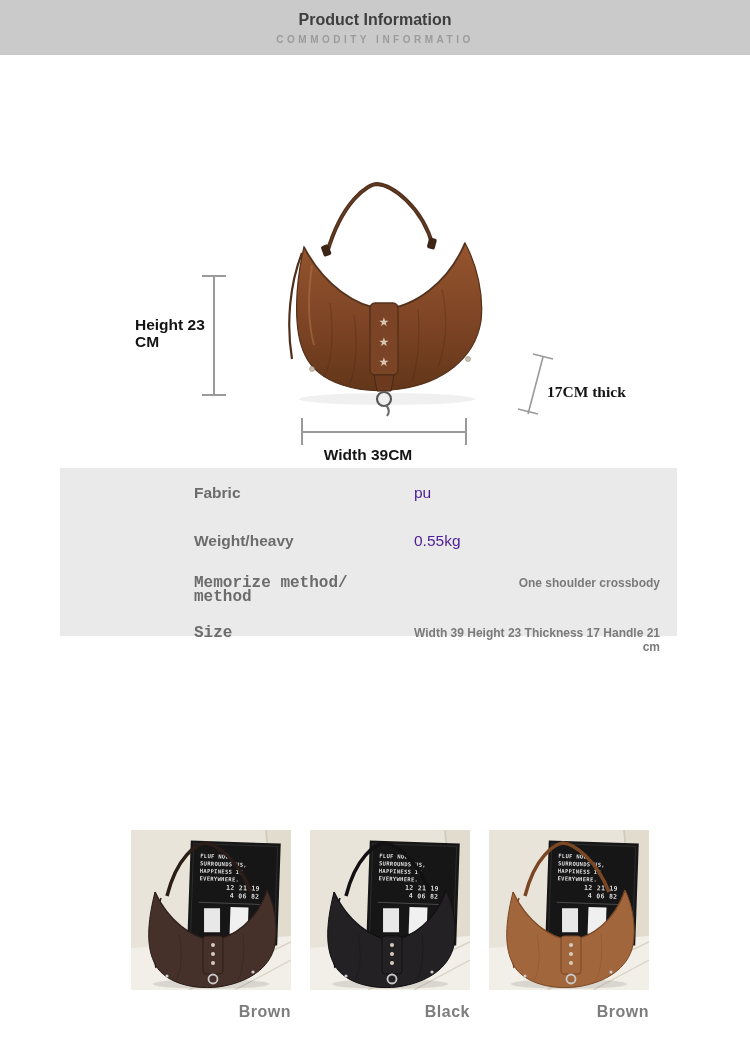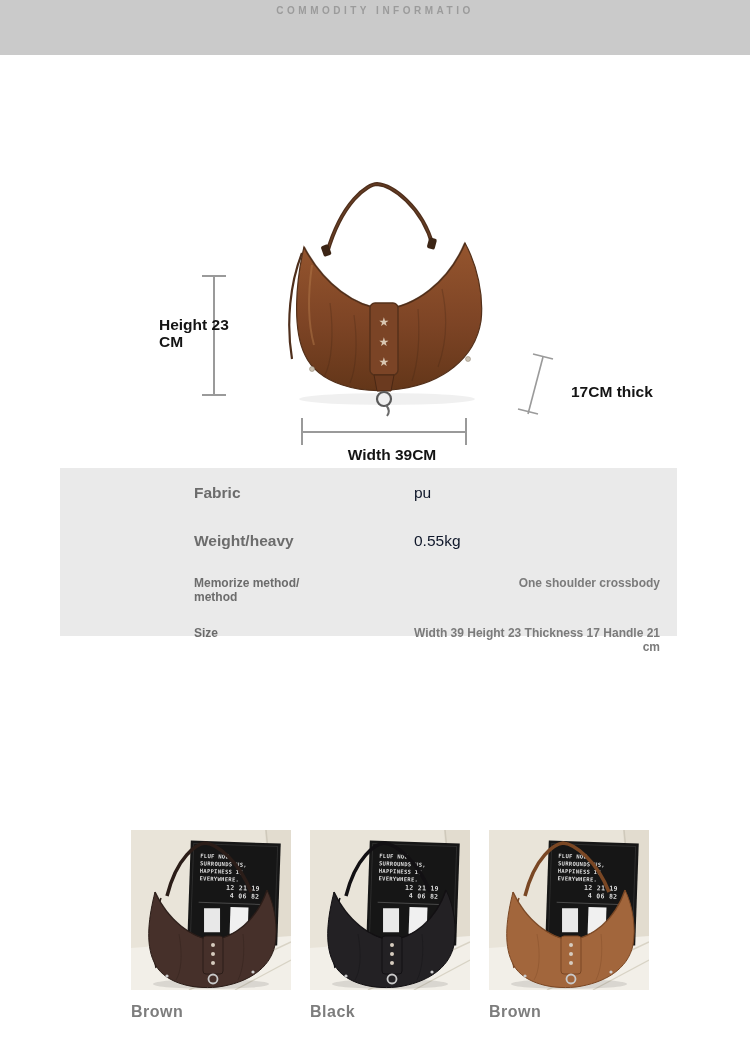--- a/index.html
+++ b/index.html
@@ -22,58 +22,59 @@
   .vline .cap-t,.vline .cap-b{position:absolute;left:0;width:100%;height:2px;background:#9a9a9a;}
   .vline .cap-t{top:0;} .vline .cap-b{bottom:0;}
 
   .hline{position:absolute;left:301px;top:363px;width:166px;height:27px;}
   .hline .stem{position:absolute;left:0;top:13px;width:100%;height:2px;background:#9a9a9a;}
   .hline .cap-l,.hline .cap-r{position:absolute;top:0;width:2px;height:100%;background:#9a9a9a;}
   .hline .cap-l{left:0;} .hline .cap-r{right:0;}
 
   .diag-line{position:absolute;left:512px;top:293px;width:46px;height:78px;}
 
-  .ann{position:absolute;font-weight:bold;color:#141414;font-size:15.5px;line-height:17px;margin-left:24px;}
+  .ann{position:absolute;font-weight:bold;color:#141414;font-size:15.5px;line-height:17px;}
   .ann-height{left:135px;top:261px;width:76px;}
   .ann-width{left:285px;top:391px;width:166px;text-align:center;}
-  .ann-thick{left:547px;top:328px;width:90px;}
+  .ann-thick{left:547px;top:328px;width:90px;font-family:Liberation Serif, serif;}
 
   
   .spec-table{position:absolute;left:60px;top:468px;width:617px;height:168px;background:#eaeaea;}
   .spec-row{position:absolute;left:0;width:100%;}
   .spec-label{position:absolute;left:134px;width:160px;font-weight:bold;font-size:15.5px;
               color:#6c6c6c;white-space:pre-line;line-height:15px;}
-  .spec-value{position:absolute;left:354px;width:246px;font-size:15.5px;color:#0f172a;line-height:15px;}
-  .spec-row.small .spec-label{font-size:12px;line-height:14px;}
+  .spec-value{position:absolute;left:354px;width:246px;font-size:15.5px;color:#4c1d95;line-height:15px;}
+  .spec-row.small .spec-label{font-size:16px;line-height:14px;font-family:Liberation Mono, monospace;}
   .spec-row.small .spec-value{font-size:12px;font-weight:bold;color:#7b7b7b;line-height:14px;text-align:right;}
   .row-0{top:17px;} .row-1{top:65px;} .row-2{top:108px;} .row-3{top:158px;}
 
   
   .note{position:absolute;left:123px;top:674px;width:560px;font-size:15.5px;font-weight:bold;
         color:#787878;line-height:18.5px;white-space:pre-line;}
 
   
   .cards{position:absolute;left:131px;top:830px;display:flex;gap:19px;}
   .card{width:160px;}
   .card svg{display:block;width:160px;height:160px;}
-  .card-label{margin-top:13px;text-align:left;font-size:16px;font-weight:bold;
+  .card-label{margin-top:13px;text-align:right;font-size:16px;font-weight:bold;
               color:#7d7d7d;letter-spacing:.5px;}
 
   
   .bag-body{fill:var(--bag);stroke:var(--dark);stroke-width:1;}
   .bag-line{stroke:var(--dark);fill:none;}
   .bag-strip{fill:var(--bag);stroke:var(--dark);stroke-width:1;}
   .poster-line{fill:#dcdcdc;font-family:"DejaVu Sans Mono",monospace;font-weight:bold;letter-spacing:.3px;}
 </style>
 </head>
 <body>
 
 <div class="page">
 
   <div class="section-bar" id="product-info-bar">
+    <div class="bar-title">Product Information</div>
     <div class="bar-sub">COMMODITY INFORMATIO</div>
   </div>
 
   <div class="figure-area">
 
     <svg class="product-photo" viewBox="0 0 232 250" aria-hidden="true">
       <defs>
         <linearGradient id="bagGrad" x1="0" y1="0" x2="0" y2="1">
           <stop offset="0" stop-color="#95552e"></stop>
           <stop offset="0.55" stop-color="#7d4425"></stop>

